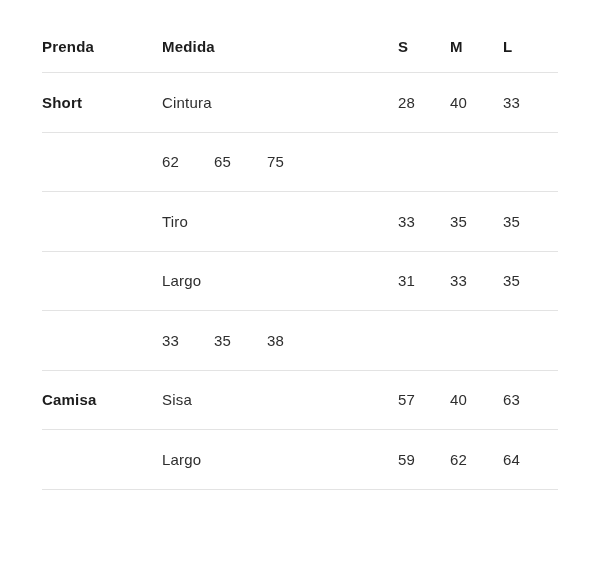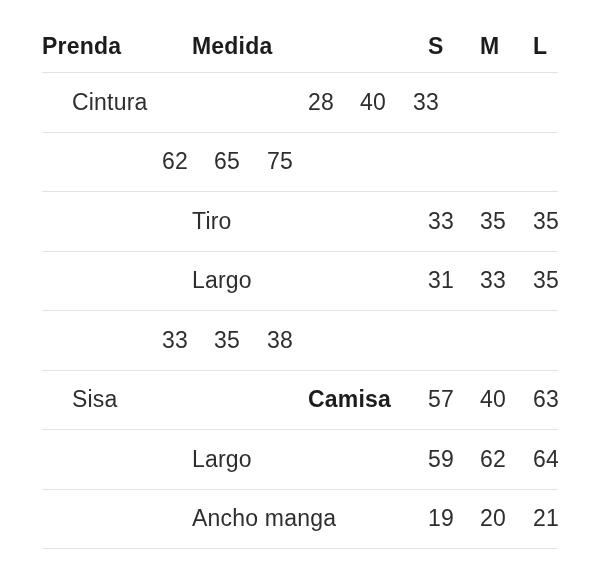--- a/index.html
+++ b/index.html
@@ -24,28 +24,28 @@
     display: flex;
     align-items: center;
     height: 58.5px;
     border-bottom: 1px solid #e3e3e3;
     background: #ffffff;
   }
   .trow.header {
     height: 52px;
   }
   .cell {
-    font-size: 23px;
+    font-size: 15px;
     color: #2e2e2e;
     letter-spacing: 0.2px;
     white-space: nowrap;
     overflow: hidden;
   }
   .col-prenda { width: 120px; flex: 0 0 120px; }
-  .col-medida { width: 236px; flex: 0 0 236px; margin-left: 30px; }
+  .col-medida { width: 236px; flex: 0 0 236px; }
   .col-s { width: 52px; flex: 0 0 52px; }
   .col-m { width: 53px; flex: 0 0 53px; }
   .col-l { flex: 1 1 auto; }
   .header .cell,
   .group-cell {
     font-weight: 700;
     color: #1c1c1c;
   }
 </style>
 </head>
@@ -54,20 +54,21 @@
 <div class="size-table">
   <div class="trow header">
     <div class="cell col-prenda">Prenda</div>
     <div class="cell col-medida">Medida</div>
     <div class="cell col-s">S</div>
     <div class="cell col-m">M</div>
     <div class="cell col-l">L</div>
   </div>
   <div id="table-body">
       <div class="trow">
+        <div class="cell col-prenda group-cell">Short</div>
         <div class="cell col-medida">Cintura</div>
         <div class="cell col-s">28</div>
         <div class="cell col-m">40</div>
         <div class="cell col-l">33</div>
       </div>
       <div class="trow">
         <div class="cell col-prenda group-cell"></div>
         <div class="cell col-s">62</div>
         <div class="cell col-m">65</div>
         <div class="cell col-l">75</div>
@@ -86,34 +87,27 @@
         <div class="cell col-m">33</div>
         <div class="cell col-l">35</div>
       </div>
       <div class="trow">
         <div class="cell col-prenda group-cell"></div>
         <div class="cell col-s">33</div>
         <div class="cell col-m">35</div>
         <div class="cell col-l">38</div>
       </div>
       <div class="trow">
+        <div class="cell col-prenda group-cell">Camisa</div>
         <div class="cell col-medida">Sisa</div>
-        <div class="cell col-prenda group-cell">Camisa</div>
         <div class="cell col-s">57</div>
         <div class="cell col-m">40</div>
         <div class="cell col-l">63</div>
       </div>
       <div class="trow">
         <div class="cell col-prenda group-cell"></div>
         <div class="cell col-medida">Largo</div>
         <div class="cell col-s">59</div>
         <div class="cell col-m">62</div>
         <div class="cell col-l">64</div>
       </div>
-      <div class="trow">
-        <div class="cell col-prenda group-cell"></div>
-        <div class="cell col-medida">Ancho manga</div>
-        <div class="cell col-s">19</div>
-        <div class="cell col-m">20</div>
-        <div class="cell col-l">21</div>
-      </div>
     </div>
 </div>
 
 </body></html>

